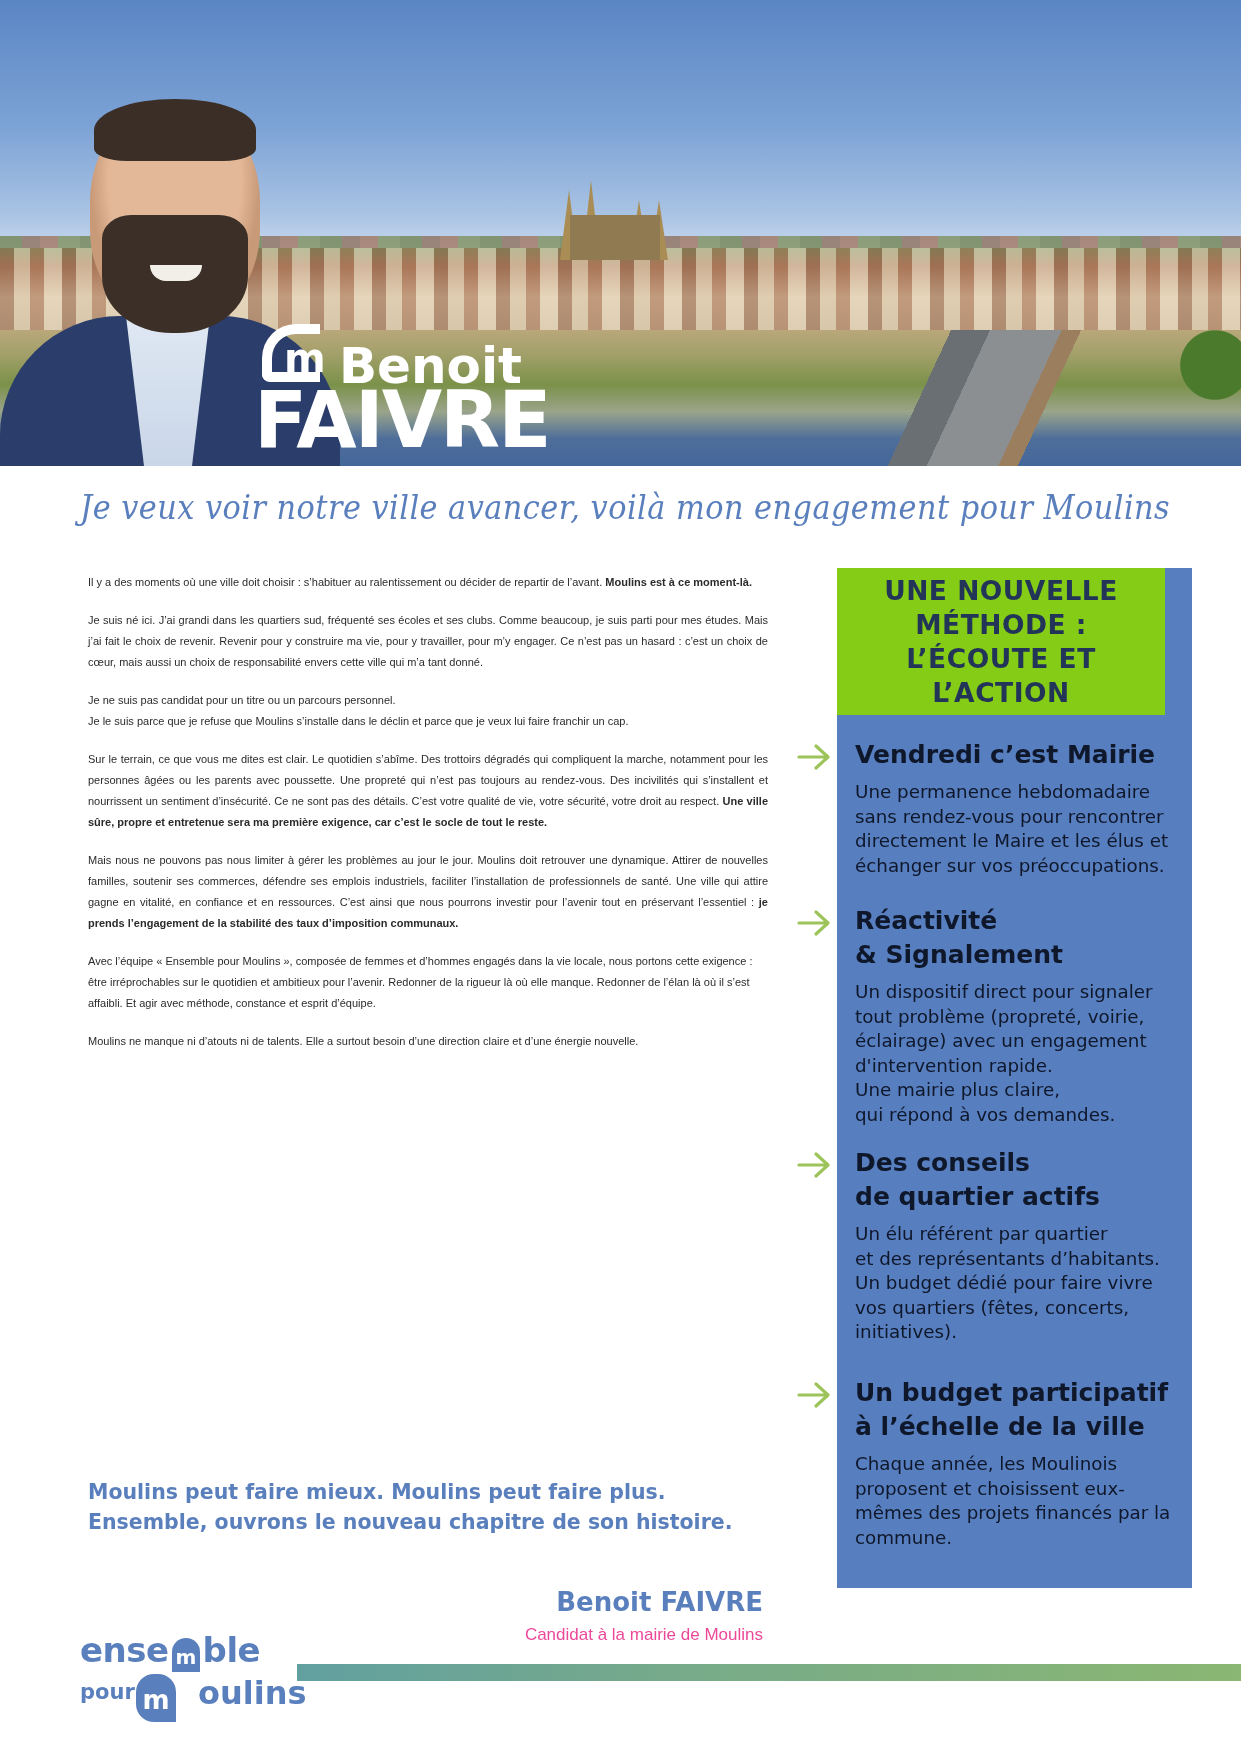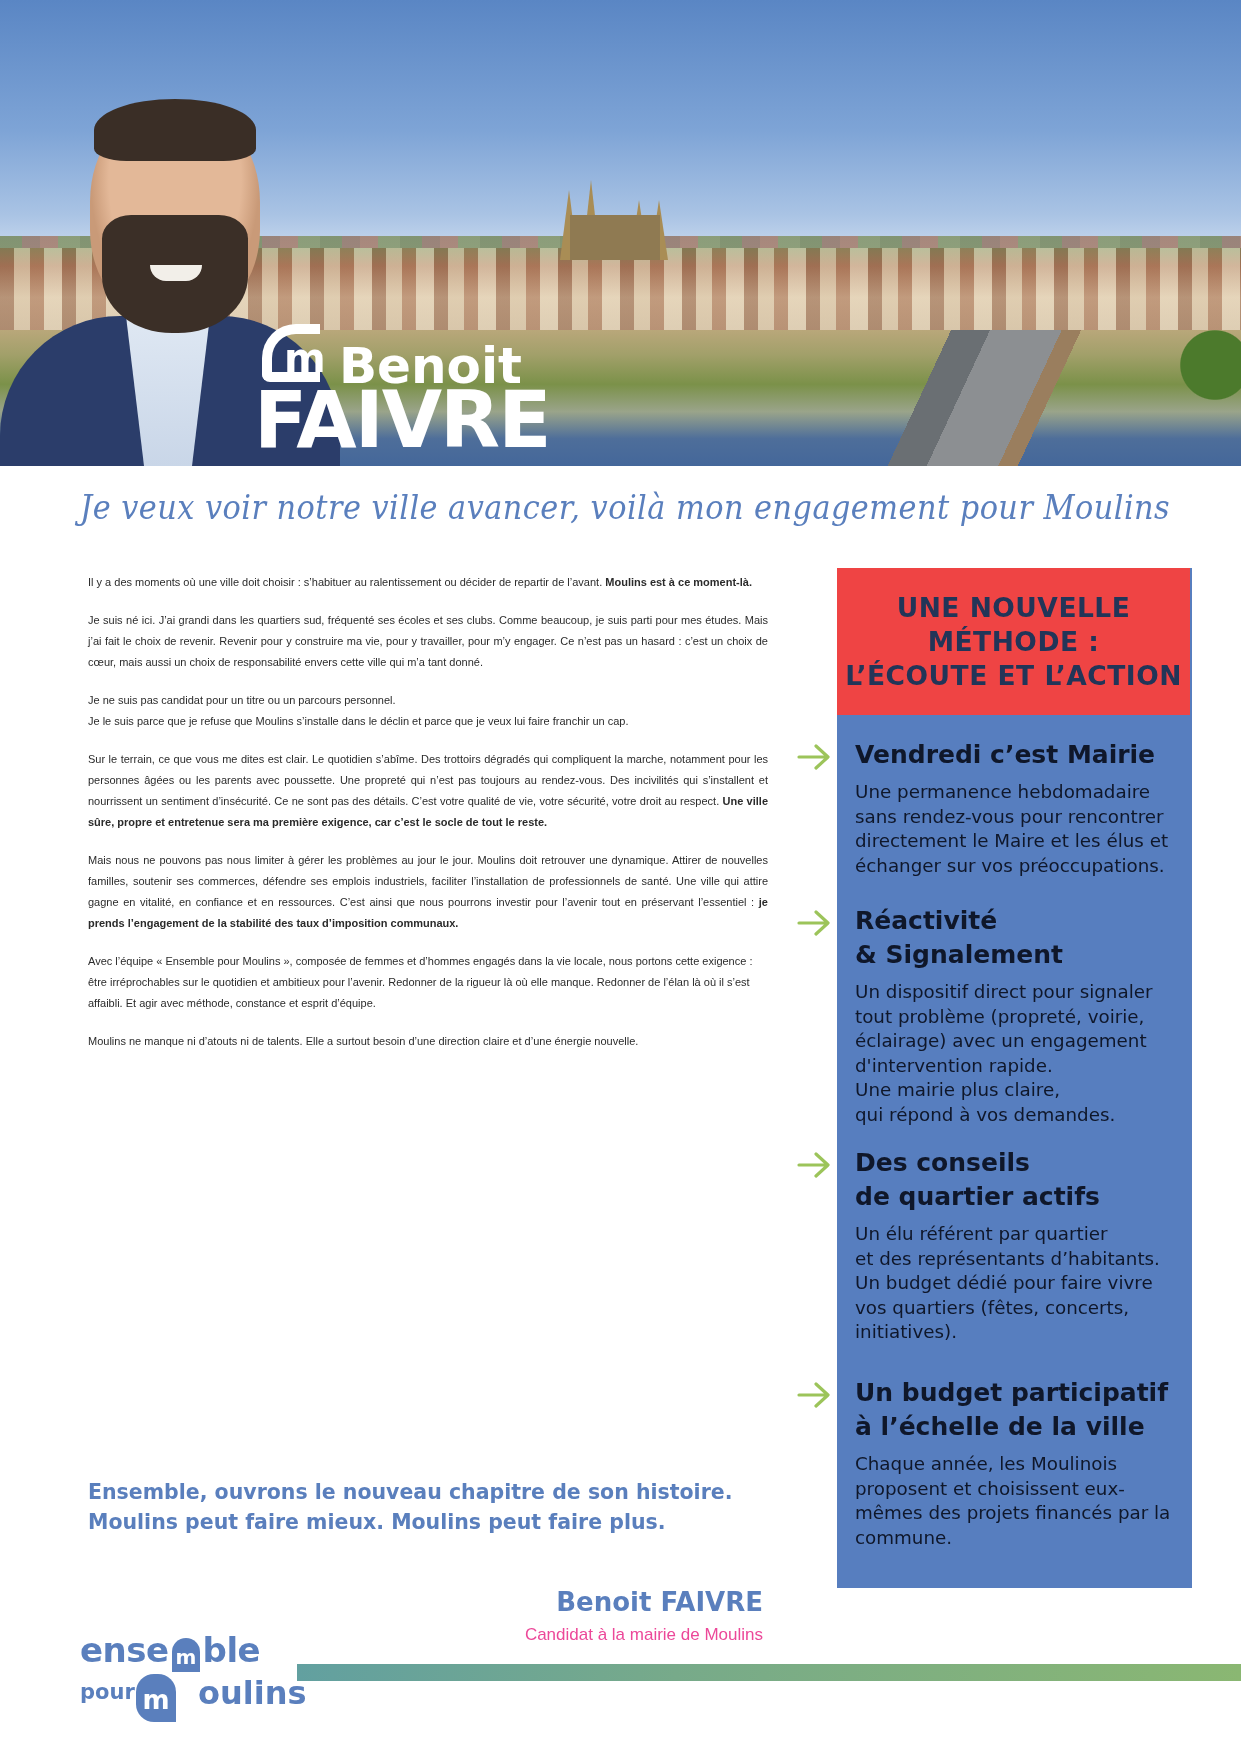--- a/index.html
+++ b/index.html
@@ -114,21 +114,21 @@
     }
     .sig-name { font-family: "DejaVu Sans", sans-serif; font-weight: bold; font-size: 26px; color: #5a7fbd; line-height: 34px; }
     .sig-role { font-family: "Liberation Sans", sans-serif; font-size: 17px; color: #ec4899; line-height: 24px; margin-top: 4px; }
 
     
     .sidebar {
       position: absolute; left: 837px; top: 568px; width: 355px; height: 1020px;
       background: #577ebf;
     }
     .sidebar-head {
-      width: 353px; height: 147px; background: #ef4444;
+      width: 328px; height: 147px; background: #84cc16;
       display: flex; align-items: center; justify-content: center; text-align: center;
       font-family: "DejaVu Sans", sans-serif; font-weight: bold; font-size: 26.5px; line-height: 34px; color: #223558;
       letter-spacing: 0.5px;
     }
     .sb-item { position: absolute; left: 18px; width: 330px; color: #0f172a; }
     .sb-title { font-family: "DejaVu Sans", sans-serif; font-weight: bold; font-size: 25px; line-height: 34px; }
     .sb-text { font-family: "DejaVu Sans", sans-serif; font-size: 18.3px; line-height: 24.6px; margin-top: 8px; }
     .arrow {
       position: absolute; left: -58px; top: 6px; width: 34px; height: 26px;
     }
@@ -200,22 +200,22 @@
   </p>
   <p class="left">
     <span>Avec l’équipe « Ensemble pour Moulins », composée de femmes et d’hommes engagés dans la vie locale, nous portons cette exigence : être irréprochables sur le quotidien et ambitieux pour l’avenir. Redonner de la rigueur là où elle manque. Redonner de l’élan là où il s’est affaibli. Et agir avec méthode, constance et esprit d’équipe.</span>
   </p>
   <p>
     <span>Moulins ne manque ni d’atouts ni de talents. Elle a surtout besoin d’une direction claire et d’une énergie nouvelle.</span>
   </p>
 </div>
 
 <div class="closing">
+  <div>Moulins peut faire mieux. Moulins peut faire plus.</div>
   <div>Ensemble, ouvrons le nouveau chapitre de son histoire.</div>
-  <div>Moulins peut faire mieux. Moulins peut faire plus.</div>
 </div>
 
 <div class="signature">
   <div class="sig-name">Benoit FAIVRE</div>
   <div class="sig-role">Candidat à la mairie de Moulins</div>
 </div>
 
 <div class="sidebar">
   <div class="sidebar-head">
     <div>

